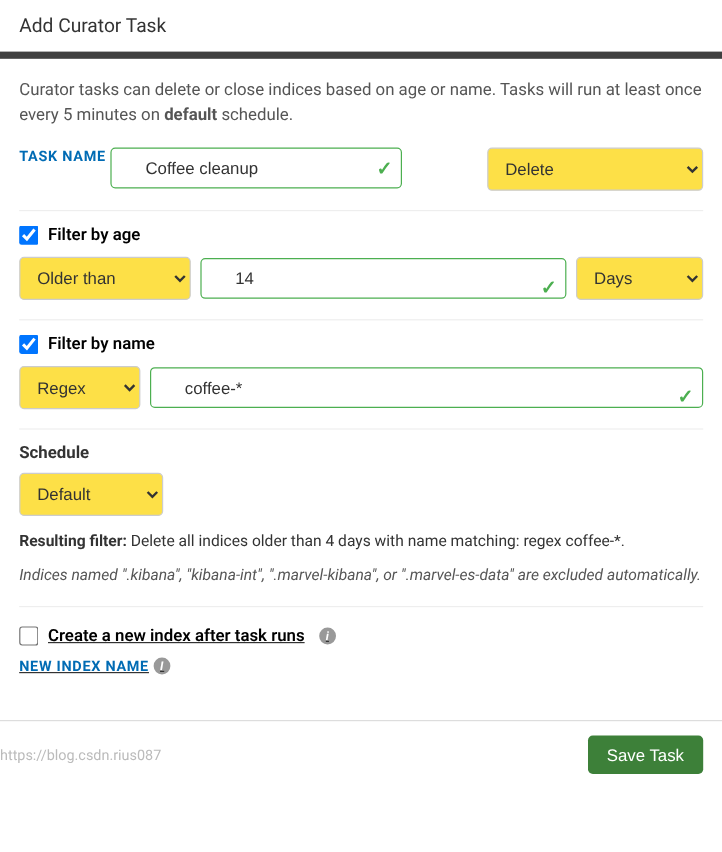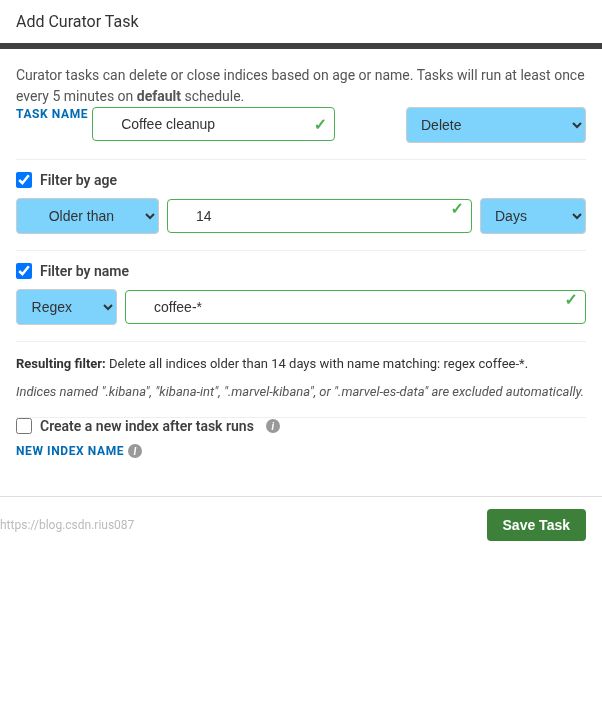--- a/index.html
+++ b/index.html
@@ -20,20 +20,21 @@
       color: #333;
     }
 
     .modal-body {
       padding: 16px;
     }
 
     .description {
       font-size: 14px;
       color: #555;
+      margin-bottom: 16px;
       line-height: 1.5;
     }
 
     .description strong {
       font-weight: 700;
     }
 
     .form-row {
       display: flex;
       align-items: flex-start;
@@ -90,21 +91,21 @@
       color: #4caf50;
       font-size: 16px;
       font-weight: bold;
     }
 
     select {
       padding: 8px 28px 8px 10px;
       border: 1px solid #ccc;
       border-radius: 4px;
       font-size: 14px;
-      background: #7dd3fc;
+      background: #fde047;
       appearance: auto;
       color: #333;
       cursor: pointer;
       width: 100%;
     }
 
     .section-divider {
       border: none;
       border-top: 1px solid #eee;
       margin: 8px 0 12px 0;
@@ -119,43 +120,42 @@
 
     .checkbox-row input[type="checkbox"] {
       width: 16px;
       height: 16px;
       cursor: pointer;
     }
 
     .checkbox-label {
       font-weight: 600;
       font-size: 14px;
-      color: #404040;
+      color: #000000;
     }
 
     .filter-controls {
       display: flex;
       gap: 8px;
       margin-bottom: 16px;
       align-items: center;
     }
 
     .filter-controls select {
       width: auto;
     }
 
     .filter-select-sm {
       width: 130px;
-      text-align: right;
     }
 
     .filter-input-wrapper {
       position: relative;
       display: flex;
-      align-items: flex-start;
+      align-items: flex-end;
       flex: 1;
     }
 
     .filter-input-wrapper input {
       width: 100%;
     }
 
     .filter-select-days {
       width: 110px;
     }
@@ -185,22 +185,23 @@
     .excluded-note {
       font-size: 13px;
       color: #555;
       font-style: italic;
       line-height: 1.5;
       margin-bottom: 16px;
     }
 
     .new-index-section {
       border-top: 1px solid #eee;
-      padding-top: 0;
+      padding-top: 16px;
       margin-top: 8px;
+      text-decoration: underline;
     }
 
     .info-icon {
       display: inline-flex;
       align-items: center;
       justify-content: center;
       width: 14px;
       height: 14px;
       border-radius: 50%;
       background: #999;
@@ -234,21 +235,21 @@
       position: relative;
     }
 
     .btn-save {
       background: #3d8039;
       color: #fff;
       border: none;
       padding: 8px 16px;
       border-radius: 4px;
       font-size: 14px;
-      font-weight: 700;
+      font-weight: 400;
       cursor: pointer;
     }
 
     .btn-cancel {
       background: transparent;
       color: #006bb4;
       border: none;
       padding: 8px 16px;
       font-size: 14px;
       cursor: pointer;
@@ -335,23 +336,30 @@
       <option>Suffix</option>
     </select>
     <div class="filter-input-wrapper">
       <input type="text" class="valid" value="coffee-*" style="">
       <span class="check-icon">✓</span>
     </div>
   </div>
 
   <hr class="section-divider">
 
+  <div class="schedule-section">
+    <div class="schedule-label">Schedule</div>
+    <select style="width:120px;">
+      <option>Default</option>
+      <option>Custom</option>
+    </select>
+  </div>
 
   <p class="resulting-filter">
-    <strong>Resulting filter:</strong><span> Delete all indices older than 14 days with name matching: regex coffee-*.</span>
+    <strong>Resulting filter:</strong><span> Delete all indices older than 4 days with name matching: regex coffee-*.</span>
   </p>
 
   <p class="excluded-note">Indices named ".kibana", "kibana-int", ".marvel-kibana", or ".marvel-es-data" are excluded automatically.</p>
 
   <div class="new-index-section">
     <div class="checkbox-row">
       <input type="checkbox" style="">
       <span class="checkbox-label">Create a new index after task runs</span>
       <span class="info-icon">i</span>
     </div>

